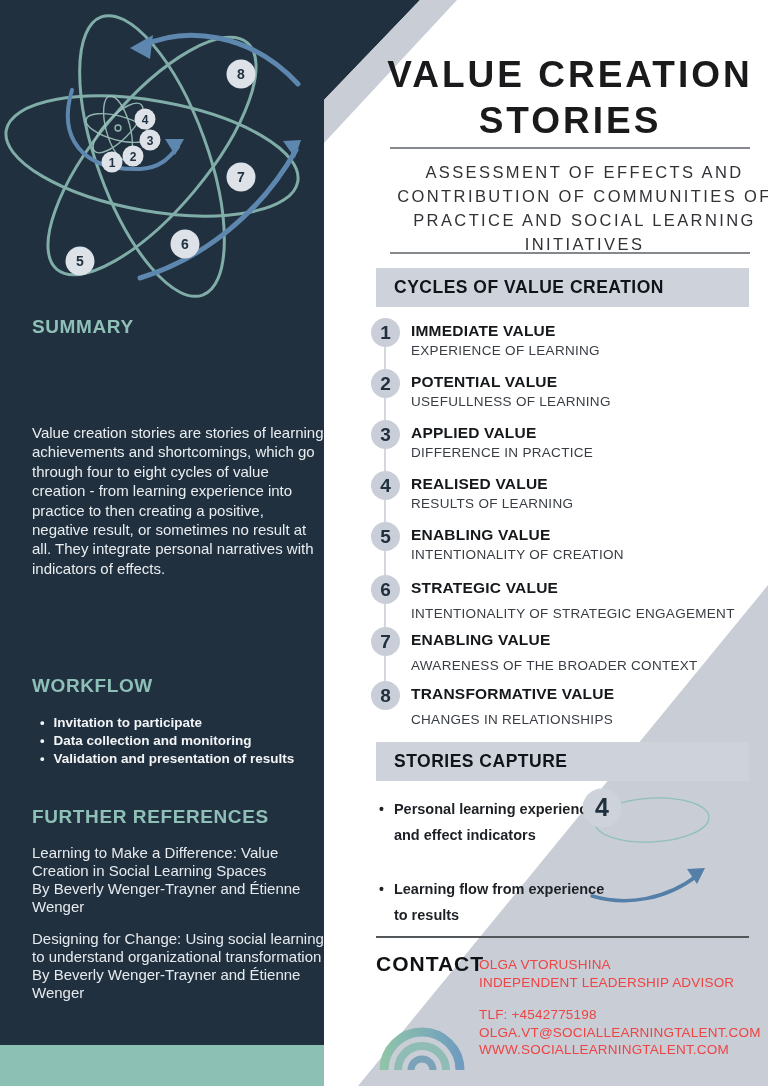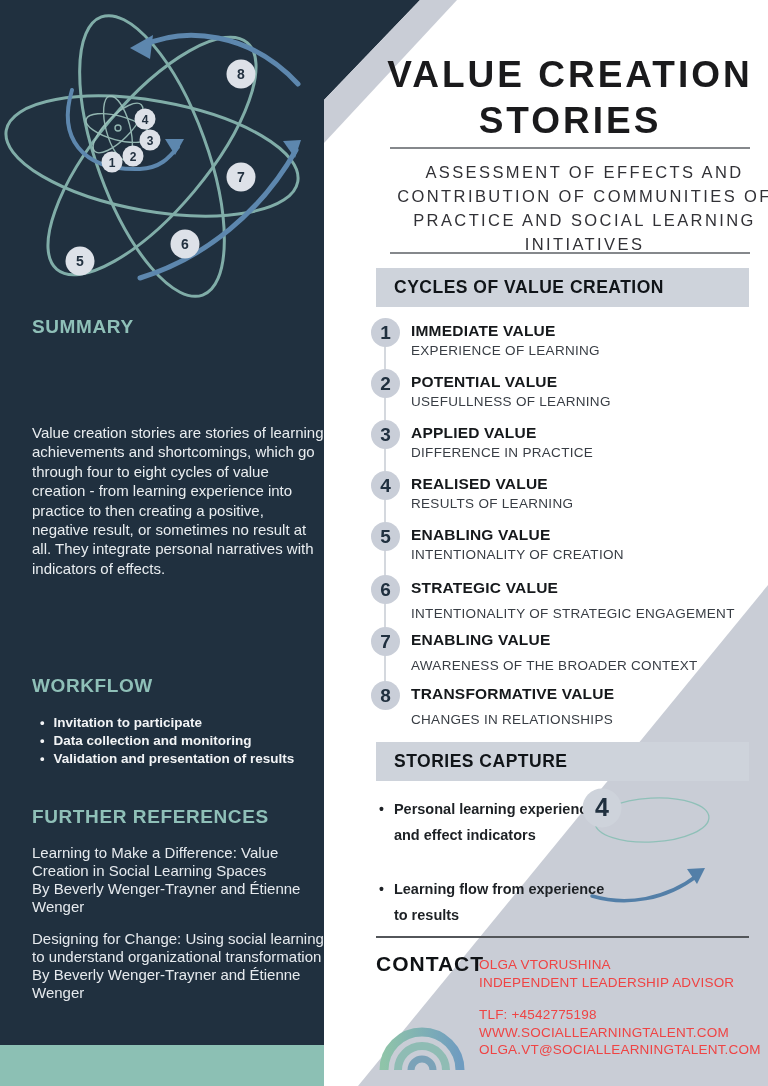--- a/index.html
+++ b/index.html
@@ -244,22 +244,22 @@
       </svg>
     </div>
 
     <div class="rule rule3"></div>
     <div class="contact-label">CONTACT</div>
     <div class="contact-block">
       <div>OLGA VTORUSHINA</div>
       <div>INDEPENDENT LEADERSHIP ADVISOR</div>
       <div class="group2">
         <div>TLF: +4542775198</div>
+        <div>OLGA.VT@SOCIALLEARNINGTALENT.COM</div>
         <div>WWW.SOCIALLEARNINGTALENT.COM</div>
-        <div>OLGA.VT@SOCIALLEARNINGTALENT.COM</div>
       </div>
     </div>
 
     <div class="rainbow-wrap">
       <svg width="92" height="54" viewBox="0 0 92 54">
         <defs>
           <linearGradient id="rg" x1="0" y1="0" x2="1" y2="0">
             <stop offset="0" stop-color="#8FC4A9"></stop>
             <stop offset="1" stop-color="#6F9CC0"></stop>
           </linearGradient>

